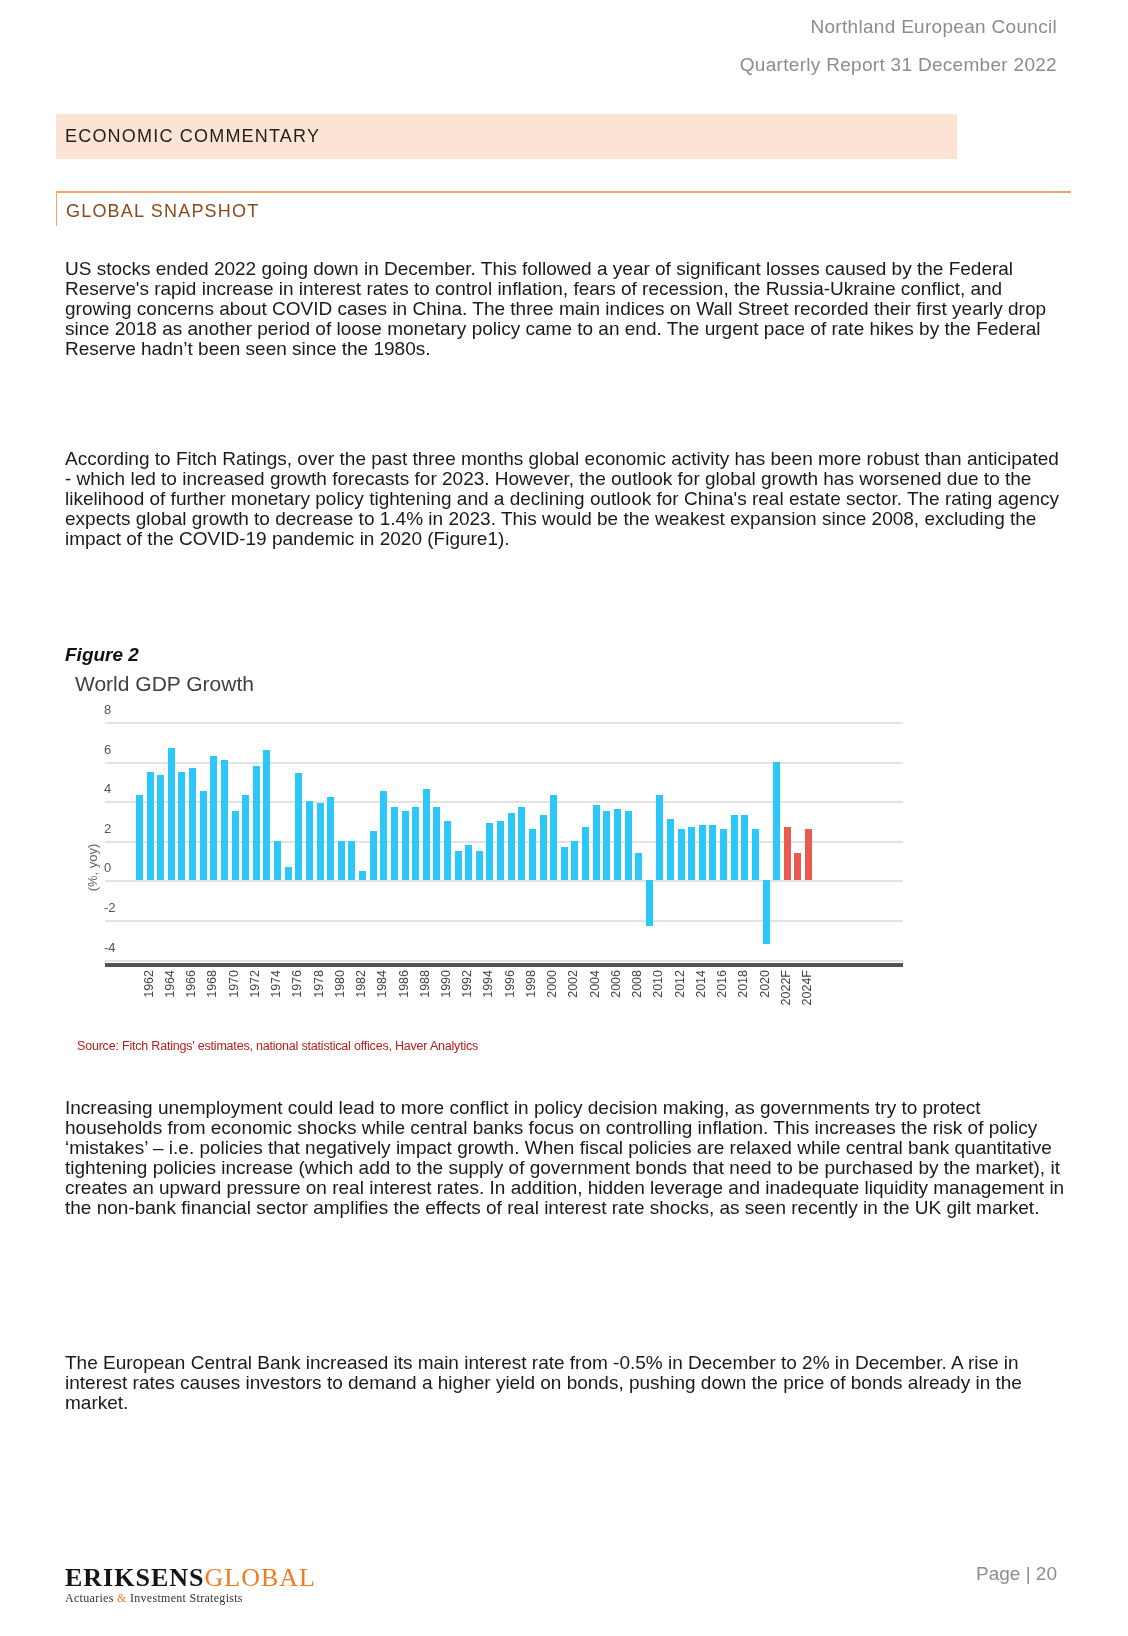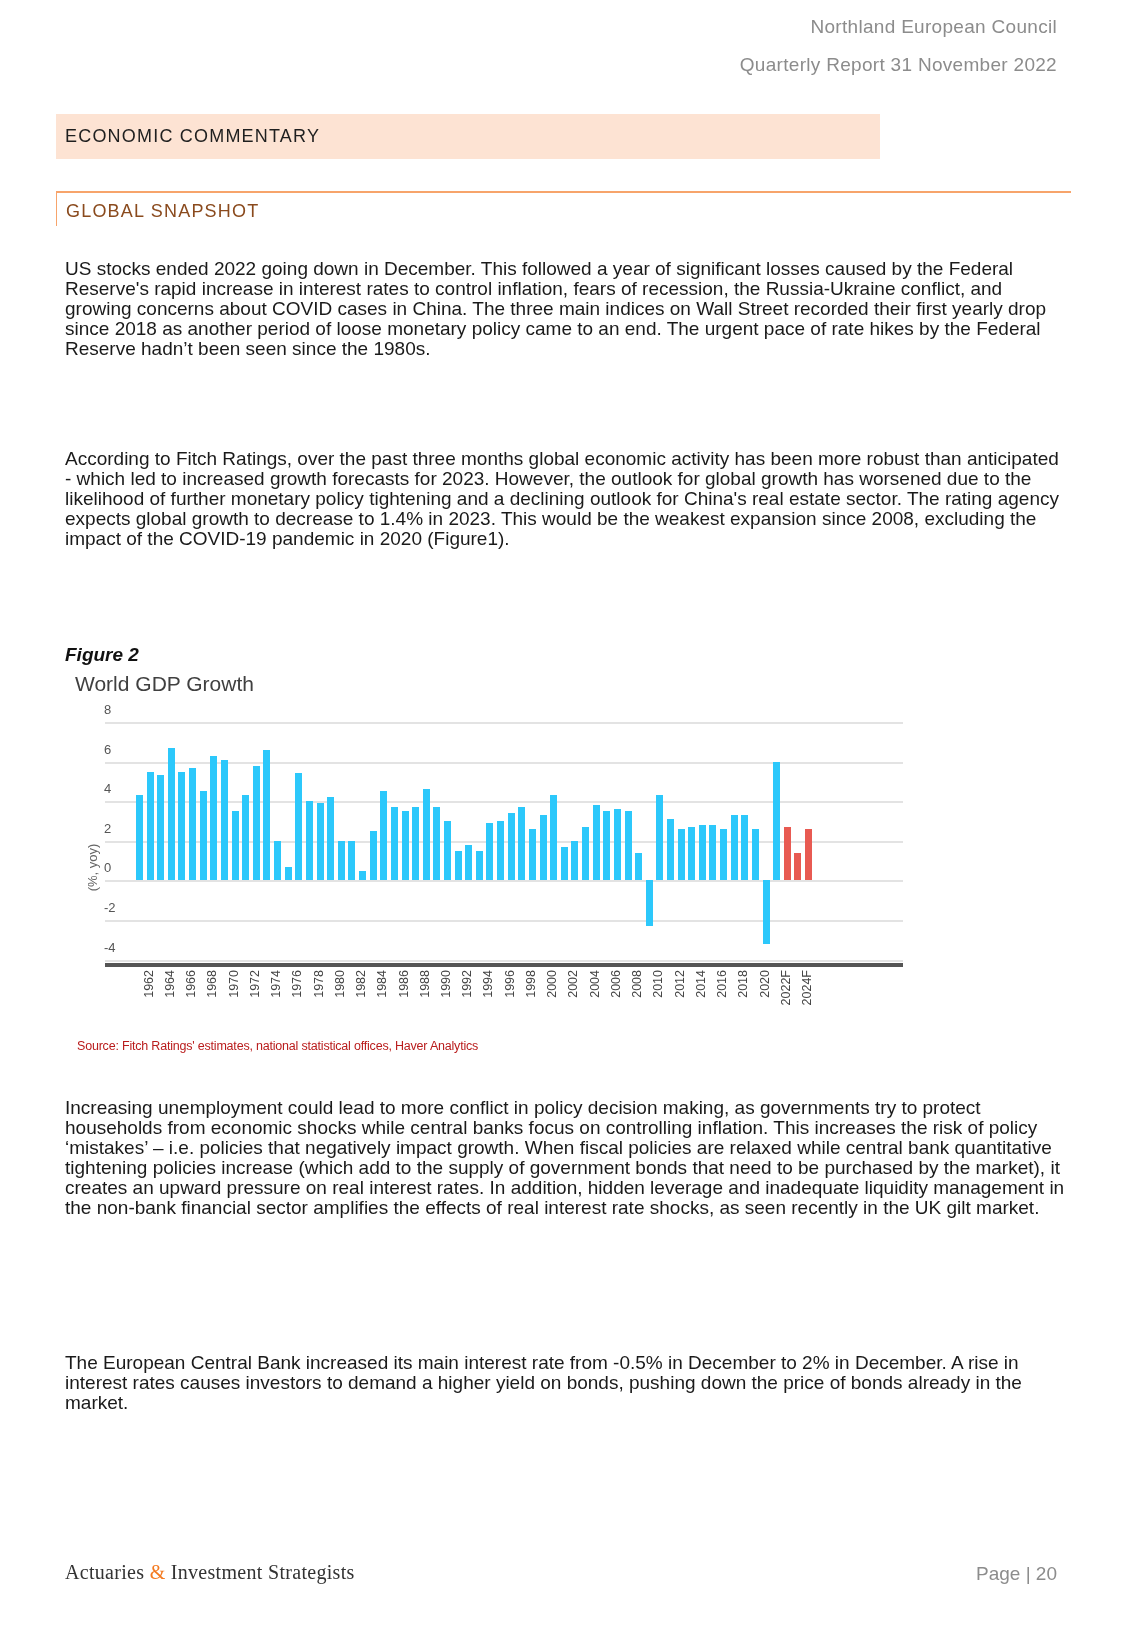--- a/index.html
+++ b/index.html
@@ -3,21 +3,21 @@
 <meta charset="utf-8">
 <style>
   * { box-sizing: border-box; margin: 0; padding: 0; }
   html, body { width: 1128px; height: 1636px; background: #ffffff; }
   body { position: relative; font-family: "Liberation Sans", "DejaVu Sans", sans-serif; color: #1a1a1a; overflow: hidden; }
 
   .hdr { position: absolute; right: 71px; text-align: right; color: #8c8c8c; font-size: 19px; letter-spacing: 0.3px; }
   .hdr.l1 { top: 16px; }
   .hdr.l2 { top: 54px; }
 
-  .band { position: absolute; left: 56px; top: 114px; width: 824px; height: 45px; background: #fde3d3; }
+  .band { position: absolute; left: 56px; top: 114px; width: 901px; height: 45px; background: #fde3d3; }
   .band span { position: absolute; left: 9px; top: 12px; font-size: 18px; letter-spacing: 1.2px; color: #1f1f1f; }
 
   .snap { position: absolute; left: 56px; top: 191px; width: 1015px; height: 35px; border-top: 2px solid #f7a46b; border-left: 1.5px solid #f7a46b; }
   .snap span { position: absolute; left: 9px; top: 8px; font-size: 18px; letter-spacing: 1.2px; color: #8a4a1d; }
 
   .para { position: absolute; left: 65px; width: 1000px; font-size: 19px; line-height: 20px; color: #1a1a1a; }
   .p1 { top: 259px; }
   .p2 { top: 449px; }
   .p3 { top: 1098px; }
   .p4 { top: 1353px; }
@@ -33,30 +33,30 @@
   .bar { position: absolute; width: 7px; }
   .bar.actual { background: #2cc8fb; }
   .bar.forecast { background: #e85a52; }
   .xtick { position: absolute; top: 270px; font-size: 12.5px; color: #444; writing-mode: vertical-rl; transform: rotate(180deg); white-space: nowrap; }
 
   .source { position: absolute; left: 77px; top: 1039px; font-size: 12.5px; color: #b91c1c; letter-spacing: -0.2px; }
 
   .logo { position: absolute; left: 65px; top: 1563px; font-family: "Liberation Serif", "DejaVu Serif", serif; }
   .logo .main { font-size: 26px; letter-spacing: 1px; font-weight: bold; color: #151515; }
   .logo .main .accent { color: #f47a20; font-weight: normal; }
-  .logo .tag { font-size: 20px; color: #333; margin-top: -2px; letter-spacing: 0.3px; text-align: right; }
+  .logo .tag { font-size: 12px; color: #333; margin-top: -2px; letter-spacing: 0.3px; }
   .logo .tag .amp { color: #f47a20; }
 
   .page-no { position: absolute; right: 71px; top: 1563px; font-size: 19px; color: #8c8c8c; margin-left: 14px; }
 </style>
 </head>
 <body>
 
 <div class="hdr l1">Northland European Council</div>
-<div class="hdr l2">Quarterly Report 31 November 2022</div>
+<div class="hdr l2">Quarterly Report 31 December 2022</div>
 
 <div class="band">
   <span>ECONOMIC COMMENTARY</span>
 </div>
 
 <div class="snap">
   <span>GLOBAL SNAPSHOT</span>
 </div>
 
 <p class="para p1">US stocks ended 2022 going down in December. This followed a year of significant losses caused by the Federal Reserve's rapid increase in interest rates to control inflation, fears of recession, the Russia-Ukraine conflict, and growing concerns about COVID cases in China. The three main indices on Wall Street recorded their first yearly drop since 2018 as another period of loose monetary policy came to an end. The urgent pace of rate hikes by the Federal Reserve hadn’t been seen since the 1980s.</p>
@@ -179,15 +179,16 @@
     <div class="xtick" style="left: 706.82px;">2022F</div>
     <div class="xtick" style="left: 728.06px;">2024F</div>
   </div>
 
 <div class="source">Source: Fitch Ratings' estimates, national statistical offices, Haver Analytics</div>
 
 <p class="para p3">Increasing unemployment could lead to more conflict in policy decision making, as governments try to protect households from economic shocks while central banks focus on controlling inflation. This increases the risk of policy ‘mistakes’ – i.e. policies that negatively impact growth. When fiscal policies are relaxed while central bank quantitative tightening policies increase (which add to the supply of government bonds that need to be purchased by the market), it creates an upward pressure on real interest rates. In addition, hidden leverage and inadequate liquidity management in the non-bank financial sector amplifies the effects of real interest rate shocks, as seen recently in the UK gilt market.</p>
 <p class="para p4">The European Central Bank increased its main interest rate from -0.5% in December to 2% in December. A rise in interest rates causes investors to demand a higher yield on bonds, pushing down the price of bonds already in the market.</p>
 
 <div class="logo">
+  <div class="main"><span>ERIKSENS</span><span class="accent">GLOBAL</span></div>
   <div class="tag"><span>Actuaries </span><span class="amp">&amp;</span><span> Investment Strategists</span></div>
 </div>
 <div class="page-no">Page | 20</div>
 
 </body></html>

